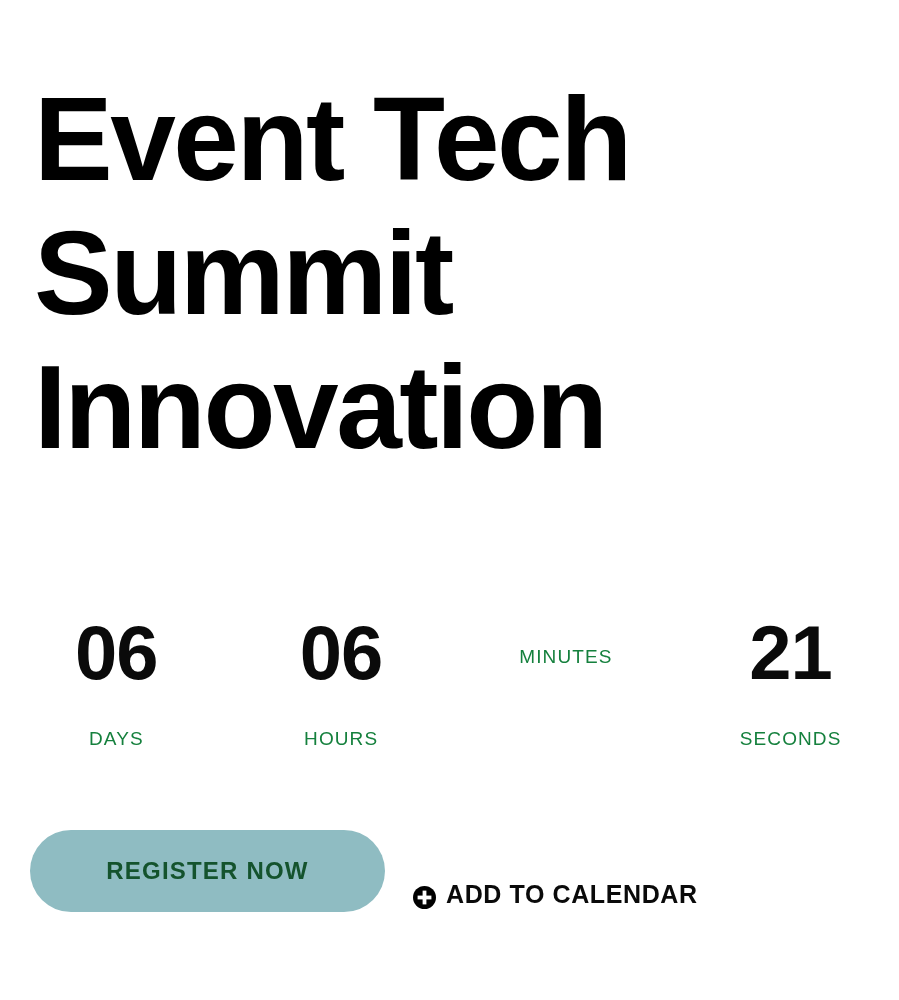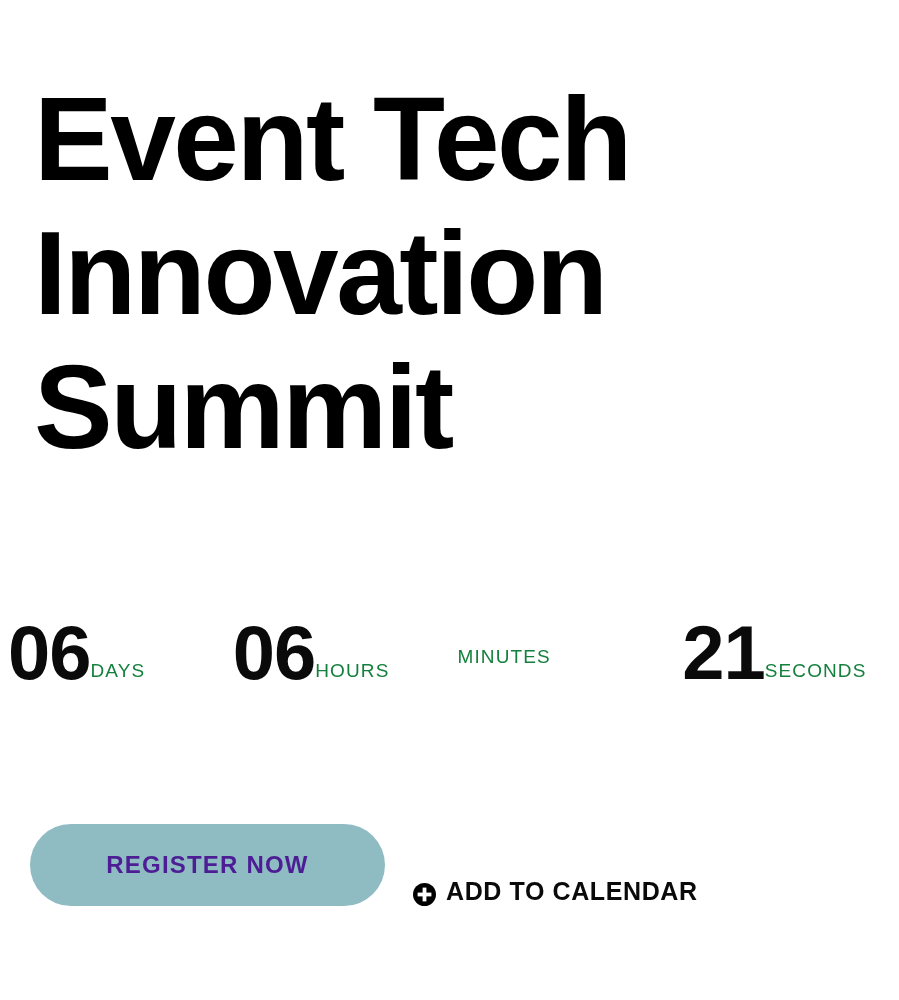--- a/index.html
+++ b/index.html
@@ -47,21 +47,21 @@
     left: 0px;
     top: 612px;
     width: 899px;
     display: flex;
     flex-direction: row;
     align-items: flex-start;
   }
   .cd-unit {
     flex: 1 1 0;
     display: flex;
-    flex-direction: row;
+    flex-direction: column;
     align-items: center;
     text-align: center;
     padding-left: 8px;
   }
   .cd-value {
     font-family: "Liberation Sans", sans-serif;
     font-size: 76px;
     font-weight: 700;
     line-height: 82px;
     letter-spacing: -1px;
@@ -89,28 +89,29 @@
   }
   .register-btn {
     display: flex;
     align-items: center;
     justify-content: center;
     width: 355px;
     height: 82px;
     border: none;
     border-radius: 41px;
     background: #8fbcc2;
-    color: #4c1d95;
+    color: #14532d;
     font-family: "Liberation Sans", sans-serif;
     font-size: 24px;
     font-weight: 700;
     letter-spacing: 1.2px;
     text-transform: uppercase;
     cursor: pointer;
     padding: 0;
+    margin-top: 6px;
   }
   .calendar-link {
     display: flex;
     align-items: flex-end;
     margin-left: 28px;
     height: 82px;
     text-decoration: none;
     cursor: pointer;
     background: none;
     border: none;
@@ -138,22 +139,22 @@
     white-space: nowrap;
   }
 </style>
 </head>
 <body>
 
 <div class="page">
 
   <h1 class="hero-title">
     <span class="tl">Event Tech</span>
+    <span class="tl">Summit</span>
     <span class="tl">Innovation</span>
-    <span class="tl">Summit</span>
   </h1>
 
   <div class="countdown">
 
     <div class="cd-unit">
       <div class="cd-value">06</div>
       <div class="cd-label">DAYS</div>
     </div>
 
     <div class="cd-unit">

